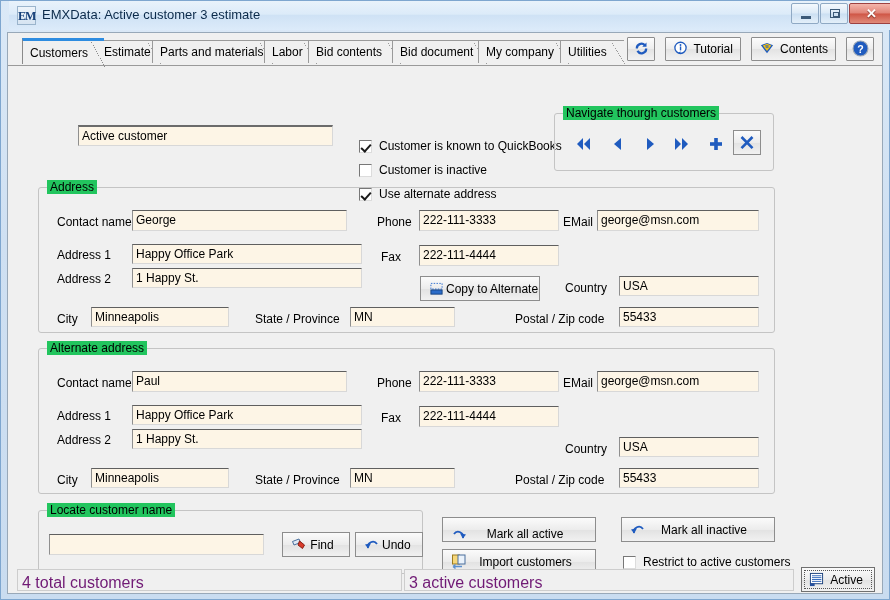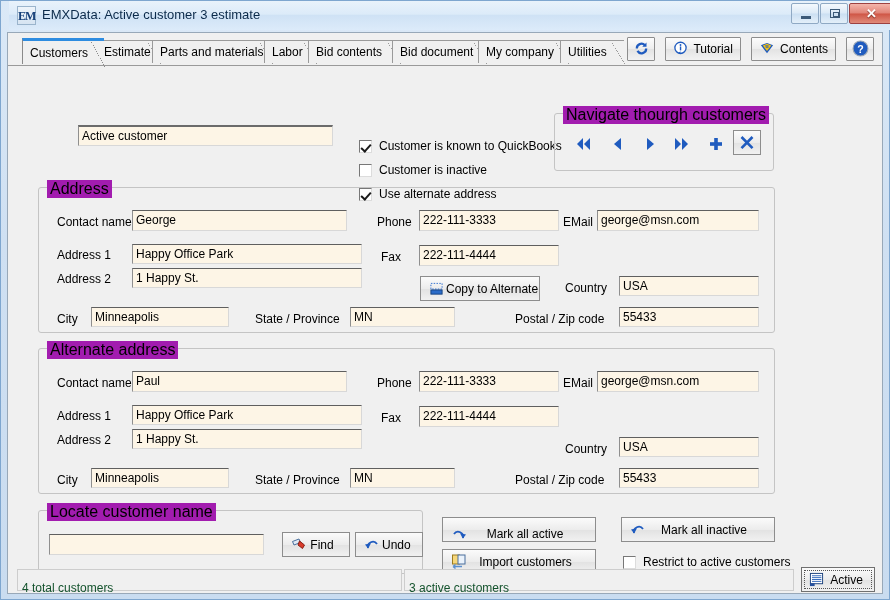--- a/index.html
+++ b/index.html
@@ -90,22 +90,22 @@
     box-sizing:border-box;white-space:nowrap;
   }
   .tbtn .ico{margin-right:5px;display:inline-block;}
   
   .page{position:absolute;left:0;top:29px;width:100%;height:533px;}
   .grp{
     position:absolute;border:1px solid #c4c4c4;border-radius:3px;
     background:transparent;box-sizing:border-box;
   }
   .grp > .cap{
-    position:absolute;top:-8px;left:8px;background:#a21caf;
-    padding:0 3px;font-size:16px;color:#000;white-space:nowrap;
+    position:absolute;top:-8px;left:8px;background:#22c55e;
+    padding:0 3px;font-size:12px;color:#000;white-space:nowrap;
   }
   .lbl{position:absolute;font-size:12px;color:#000;white-space:nowrap;}
   .fld{
     position:absolute;background:#fdf5e6;box-sizing:border-box;
     border-top:1px solid #5f5f5f;border-left:1px solid #8f8f8f;
     border-right:1px solid #d8d8d8;border-bottom:1px solid #d8d8d8;
     font-size:12px;color:#000;padding:1px 0 0 3px;line-height:16px;
     font-family:"Liberation Sans", sans-serif;
     overflow:hidden;white-space:nowrap;
   }
@@ -137,21 +137,21 @@
   }
   .navbtn.framed{
     background:linear-gradient(to bottom,#fbfbfb,#ececec 50%,#e2e2e2 51%,#f1f1f1);
     border:1px solid #8d8d8d;box-sizing:border-box;width:28px;height:25px;
   }
   
   .status{position:absolute;left:6px;bottom:6px;width:876px;height:24px;}
   .spane{
     position:absolute;height:22px;background:#f0f0f0;
     border:1px solid #cdcdcd;box-sizing:border-box;
-    font-size:12px;color:#14532d;padding:10px 0 0 4px;line-height:17px;
+    font-size:16px;color:#701a75;padding:4px 0 0 4px;line-height:17px;
   }
   .aboutbtn{
     position:absolute;right:0;top:-2px;width:74px;height:25px;
     background:linear-gradient(to bottom,#fbfbfb,#ececec 50%,#e2e2e2 51%,#f1f1f1);
     border:1px solid #707070;box-sizing:border-box;
     display:flex;align-items:center;font-size:12px;
   }
   .aboutbtn .inner{
     position:absolute;left:2px;top:2px;right:2px;bottom:2px;
     border:1px dotted #555;display:flex;align-items:center;

